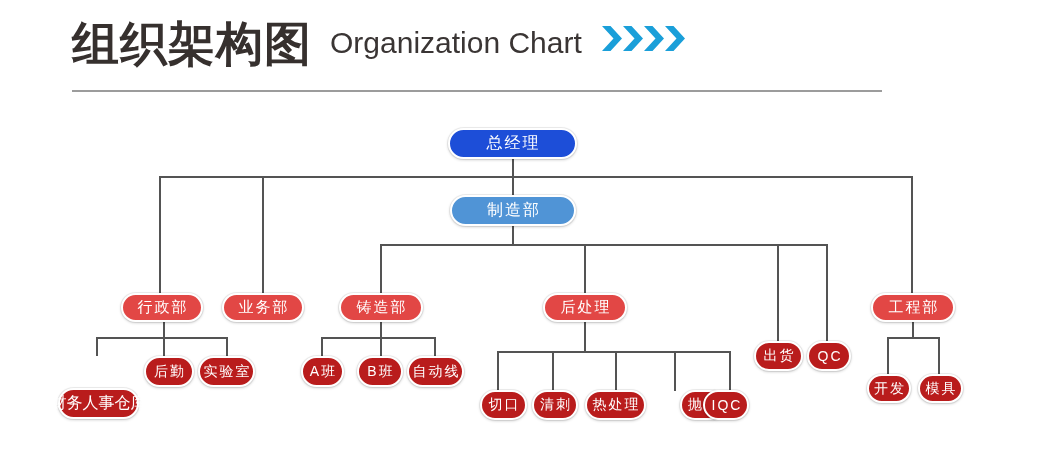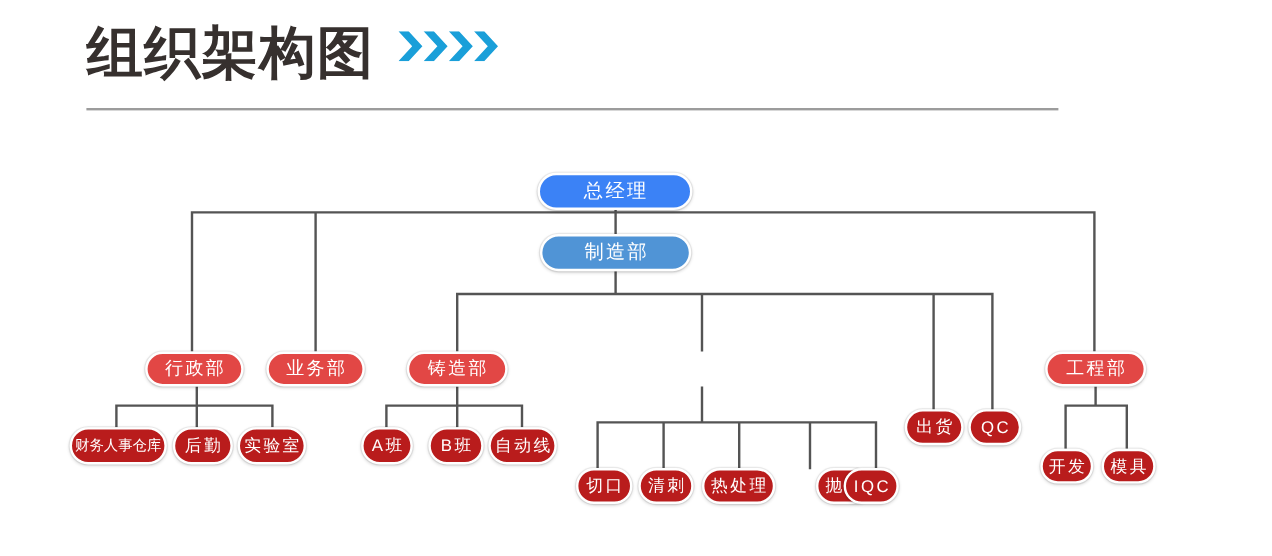--- a/index.html
+++ b/index.html
@@ -18,36 +18,37 @@
 
   
   .pill {
     position:absolute; box-sizing:border-box;
     display:flex; align-items:center; justify-content:center;
     color:#ffffff; white-space:nowrap;
     border:2px solid #ffffff; border-radius:999px;
     box-shadow:0 0 0 1px rgba(0,0,0,0.06), 0 1px 3px rgba(0,0,0,0.20);
     letter-spacing:2px; padding-left:2px;
   }
-  .green  { background:#3b82f6;margin-top:16px; }
+  .green  { background:#1d4ed8; }
   .blue   { background:#5094d6;text-align:center; }
   .red    { background:#e24745; }
   .orange { background:#b91c1c; }
   .sz16 { font-size:16px; }
   .sz15 { font-size:15px;text-align:right; }
   .sz14 { font-size:14px; }
-  .sz12 { font-size:12px; letter-spacing:0; padding-left:0; }
+  .sz12 { font-size:16px; letter-spacing:0; padding-left:0;margin-top:32px; }
 </style>
 </head>
 <body>
 
 <div id="app">
 
   <div class="title-row">
     <span class="title-cn">组织架构图</span>
+    <span class="title-en">Organization Chart</span>
     <span class="chevrons">
       <svg width="84" height="25" viewBox="0 0 84 25">
         <g fill="#1a9fd9">
           <path d="M0 0 H8.5 L20 12.5 L8.5 25 H0 L11.5 12.5 Z"></path>
           <path d="M21 0 H29.5 L41 12.5 L29.5 25 H21 L32.5 12.5 Z"></path>
           <path d="M42 0 H50.5 L62 12.5 L50.5 25 H42 L53.5 12.5 Z"></path>
           <path d="M63 0 H71.5 L83 12.5 L71.5 25 H63 L74.5 12.5 Z"></path>
         </g>
       </svg>
     </span>
@@ -75,20 +76,21 @@
       M913 322 V338
       M888 374 V338 H939 V374"></path>
   </svg>
 
   <div class="pill green sz16" style="left:448px;top:128px;width:129px;height:31px">总经理</div>
   <div class="pill blue sz16" style="left:450px;top:195px;width:126px;height:31px">制造部</div>
 
   <div class="pill red sz15" style="left:121px;top:293px;width:82px;height:29px">行政部</div>
   <div class="pill red sz15" style="left:222px;top:293px;width:82px;height:29px">业务部</div>
   <div class="pill red sz15" style="left:339px;top:293px;width:84px;height:29px">铸造部</div>
+  <div class="pill red sz15" style="left:543px;top:293px;width:84px;height:29px">后处理</div>
   <div class="pill red sz15" style="left:871px;top:293px;width:84px;height:29px">工程部</div>
 
   <div class="pill orange sz12" style="left:58px;top:356px;width:81px;height:31px">财务人事仓库</div>
   <div class="pill orange sz14" style="left:144px;top:356px;width:50px;height:31px">后勤</div>
   <div class="pill orange sz14" style="left:198px;top:356px;width:57px;height:31px">实验室</div>
 
   <div class="pill orange sz14" style="left:301px;top:356px;width:43px;height:31px">A班</div>
   <div class="pill orange sz14" style="left:357px;top:356px;width:46px;height:31px">B班</div>
   <div class="pill orange sz14" style="left:407px;top:356px;width:57px;height:31px">自动线</div>
 

